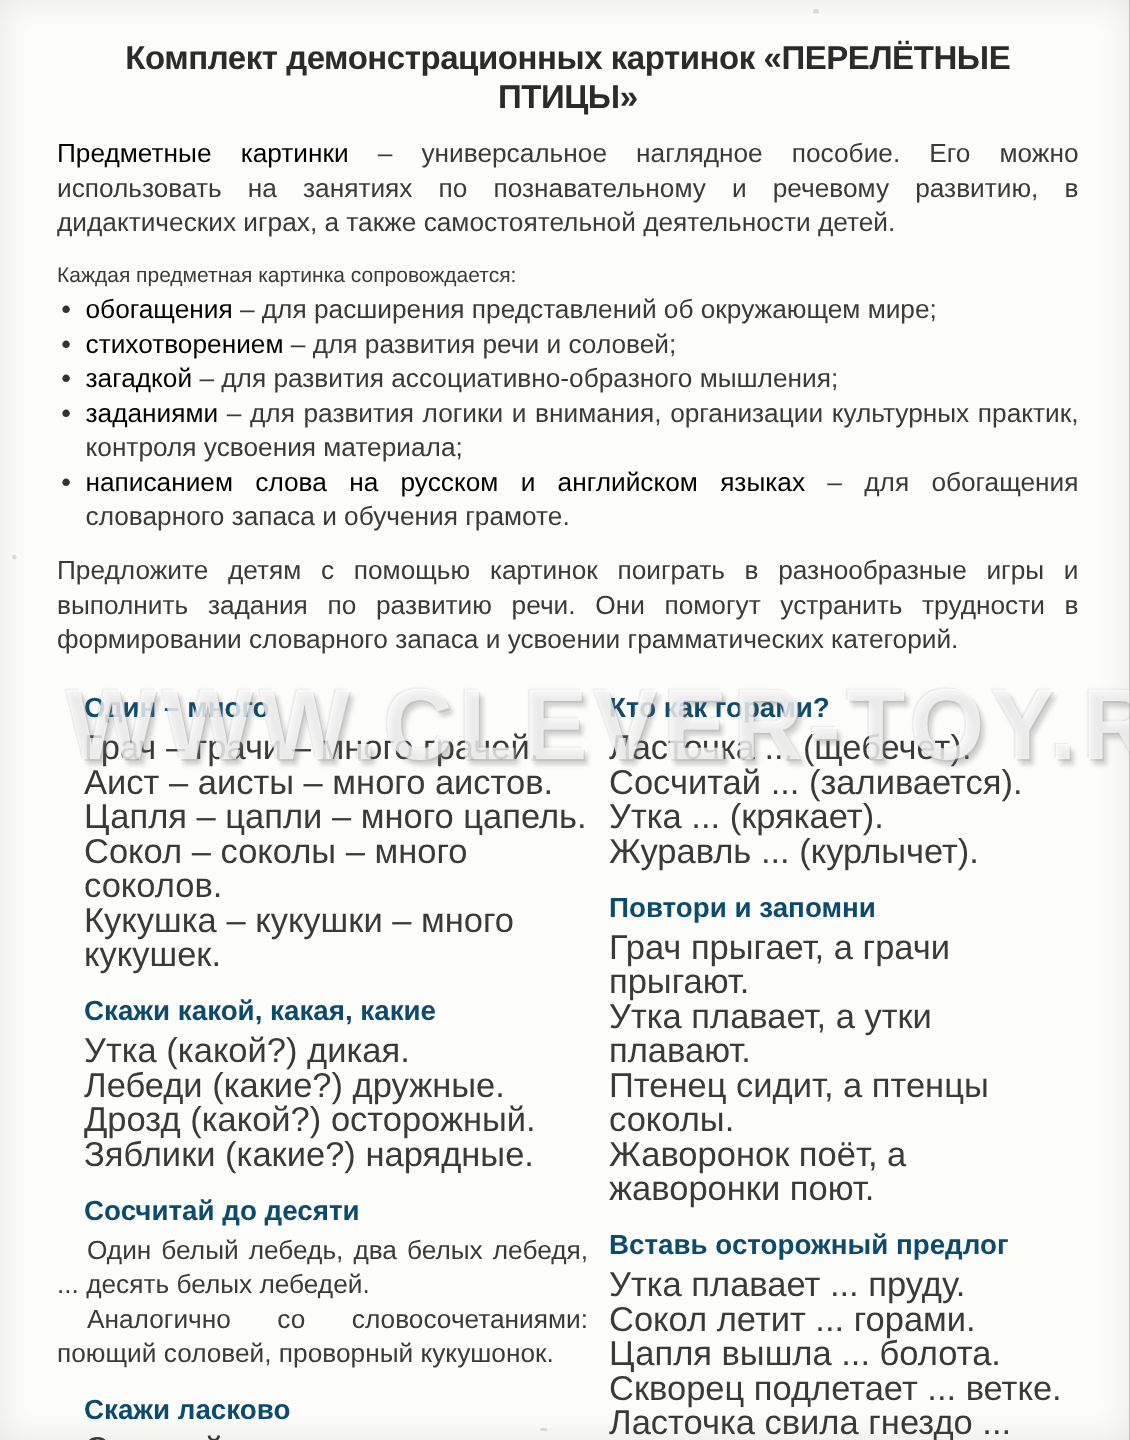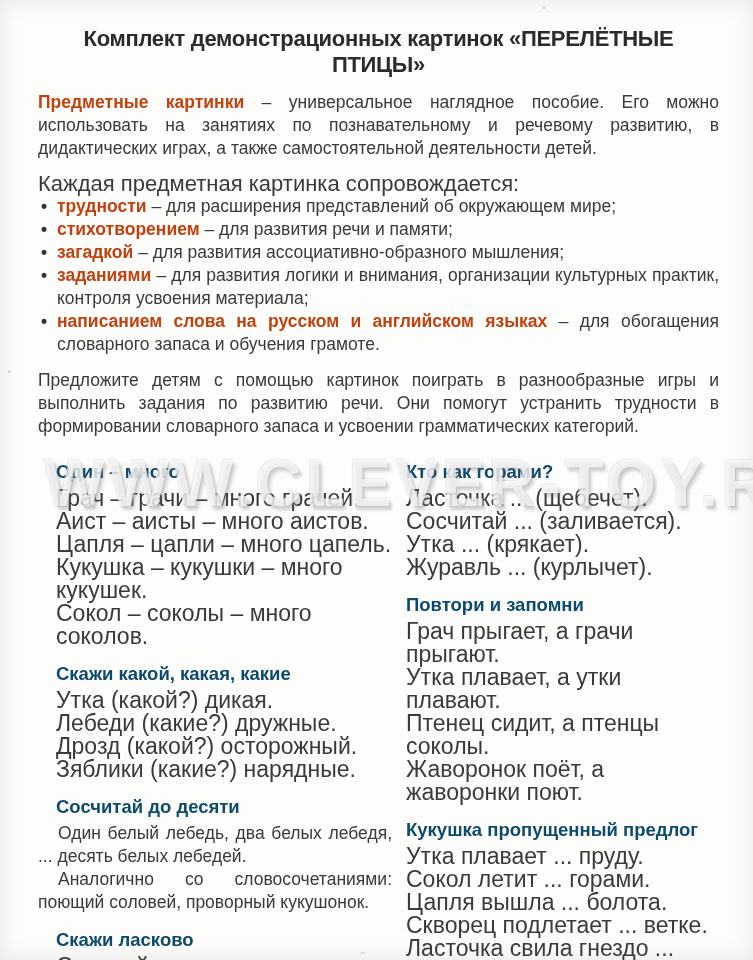--- a/index.html
+++ b/index.html
@@ -22,23 +22,23 @@
     letter-spacing:-0.3px;
     padding-top:26px;
     margin:0;
   }
   .para{
     font-size:17.5px;
     line-height:23px;
     text-align:justify;
     margin:13px 0 0 0;
   }
-  .b{font-weight:700;color:#c2410c;}
+  .b{font-weight:400;color:#000000;}
   .i{}
-  .bullet-lead{font-size:22px;line-height:23px;margin-top:12px;}
+  .bullet-lead{font-size:14px;line-height:23px;margin-top:12px;}
   ul.bullets{list-style:none;margin:0;padding:0;}
   ul.bullets li{
     position:relative;
     padding-left:19px;
     font-size:17.5px;
     line-height:23px;
     text-align:justify;
   }
   ul.bullets li::before{
     content:"\2022";
@@ -97,40 +97,40 @@
   <div class="watermark">WWW.CLEVER-TOY.RU</div>
 
   <div class="content">
 
     <h1 class="doc-title">Комплект демонстрационных картинок «ПЕРЕЛЁТНЫЕ ПТИЦЫ»</h1>
 
     <p class="para"><span class="b">Предметные картинки</span><span> – универсальное наглядное пособие. Его можно использовать на занятиях по познавательному и речевому развитию, в дидактических играх, а также самостоятельной деятельности детей.</span></p>
 
     <div class="bullet-lead"><span>Каждая предметная картинка сопровождается:</span></div>
     <ul class="bullets">
-      <li><span class="b">трудности</span><span> – для расширения представлений об окружающем мире;</span></li>
-      <li><span class="b">стихотворением</span><span> – для развития речи и памяти;</span></li>
+      <li><span class="b">обогащения</span><span> – для расширения представлений об окружающем мире;</span></li>
+      <li><span class="b">стихотворением</span><span> – для развития речи и соловей;</span></li>
       <li><span class="b">загадкой</span><span> – для развития ассоциативно-образного мышления;</span></li>
       <li><span class="b">заданиями</span><span> – для развития логики и внимания, организации культурных практик, контроля усвоения материала;</span></li>
       <li><span class="b">написанием слова на русском и английском языках</span><span> – для обогащения словарного запаса и обучения грамоте.</span></li>
     </ul>
 
     <p class="para"><span>Предложите детям с помощью картинок поиграть в разнообразные игры и выполнить задания по развитию речи. Они помогут устранить трудности в формировании словарного запаса и усвоении грамматических категорий.</span></p>
 
     <div class="columns">
 
       <div class="col-left">
 
         <div class="section">
           <div class="section-heading"><span>Один – много</span></div>
           <div class="text-line"><span>Грач – грачи – много грачей.</span></div>
           <div class="text-line"><span>Аист – аисты – много аистов.</span></div>
           <div class="text-line"><span>Цапля – цапли – много цапель.</span></div>
+          <div class="text-line"><span>Сокол – соколы – много соколов.</span></div>
           <div class="text-line"><span>Кукушка – кукушки – много кукушек.</span></div>
-          <div class="text-line"><span>Сокол – соколы – много соколов.</span></div>
         </div>
 
         <div class="section">
           <div class="section-heading"><span>Скажи </span><span class="i">какой, какая, какие</span></div>
           <div class="text-line"><span>Утка </span><span class="i">(какой?)</span><span> дикая.</span></div>
           <div class="text-line"><span>Лебеди </span><span class="i">(какие?)</span><span> дружные.</span></div>
           <div class="text-line"><span>Дрозд </span><span class="i">(какой?)</span><span> осторожный.</span></div>
           <div class="text-line"><span>Зяблики </span><span class="i">(какие?)</span><span> нарядные.</span></div>
         </div>
 
@@ -161,21 +161,21 @@
 
         <div class="section">
           <div class="section-heading"><span>Повтори и запомни</span></div>
           <div class="text-line"><span>Грач прыгает, а грачи прыгают.</span></div>
           <div class="text-line"><span>Утка плавает, а утки плавают.</span></div>
           <div class="text-line"><span>Птенец сидит, а птенцы соколы.</span></div>
           <div class="text-line"><span>Жаворонок поёт, а жаворонки поют.</span></div>
         </div>
 
         <div class="section">
-          <div class="section-heading"><span>Кукушка пропущенный предлог</span></div>
+          <div class="section-heading"><span>Вставь осторожный предлог</span></div>
           <div class="text-line"><span>Утка плавает ... пруду.</span></div>
           <div class="text-line"><span>Сокол летит ... горами.</span></div>
           <div class="text-line"><span>Цапля вышла ... болота.</span></div>
           <div class="text-line"><span>Скворец подлетает ... ветке.</span></div>
           <div class="text-line"><span>Ласточка свила гнездо ... крышей.</span></div>
         </div>
 
         <div class="section">
           <div class="section-heading"><span>Прочитай и закончи чистоговорки</span></div>
           <div class="text-line"><span>Ач-ач-ач – какой настырный ... </span><span class="i">грач.</span></div>

